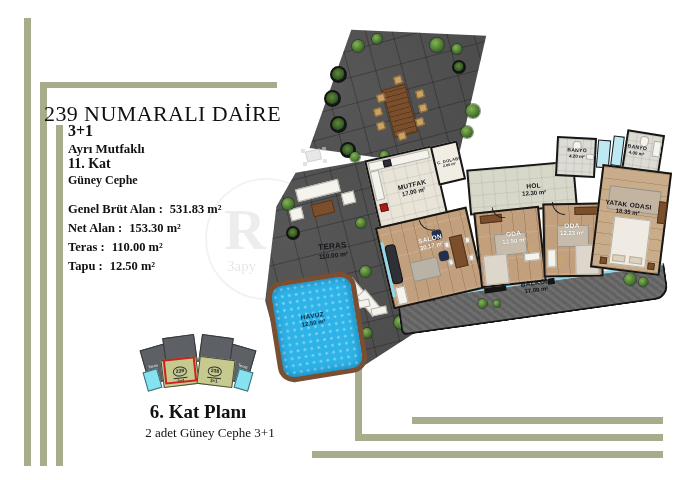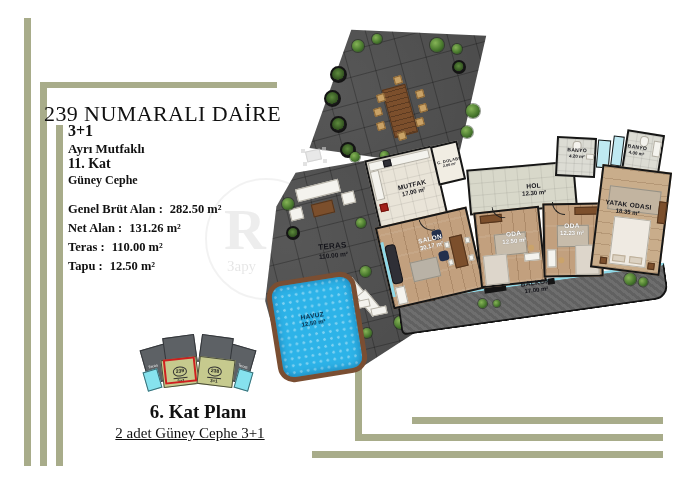--- a/index.html
+++ b/index.html
@@ -74,21 +74,21 @@
   .kp-band{background:#c6ca8e;border:1px solid #4a4d3a;}
   .kp-cyan{background:#86e2ee;border:1px solid #3a6d75;}
   .kp-red{border:2px solid #cf1f1f;background:transparent;z-index:5;}
   .kp-unit{position:absolute;text-align:center;font-family:"Liberation Sans",sans-serif;font-weight:bold;color:#1c1c1c;
      transform:translate(-50%,-50%) rotate(var(--r,0deg));z-index:4;}
   .kp-unit .num{display:inline-block;font-size:5px;border:1px solid #333;border-radius:50%;padding:0 2px;line-height:1.5;}
   .kp-unit .typ{display:block;font-size:4.5px;border-top:1px solid #333;margin-top:1px;}
   .kp-teras{position:absolute;font-size:4px;color:#e8e8e8;font-family:"Liberation Sans",sans-serif;
      transform:translate(-50%,-50%) rotate(var(--r,0deg));z-index:4;}
   .plan-title{position:absolute;left:116px;top:401px;width:164px;text-align:center;font-size:19px;font-weight:bold;}
-  .plan-sub{position:absolute;left:108px;top:425px;width:164px;text-align:center;font-size:15px;text-decoration:underline;}
+  .plan-sub{position:absolute;left:128px;top:425px;width:164px;text-align:center;font-size:13px;}
 </style>
 </head>
 <body>
 
 <div class="page">
 
   <div class="bar" style="left:24px;top:18px;width:7px;height:448px;"></div>
   <div class="bar" style="left:40px;top:82px;width:7px;height:384px;"></div>
   <div class="bar" style="left:40px;top:82px;width:237px;height:6px;"></div>
   <div class="bar" style="left:56px;top:125px;width:7px;height:341px;"></div>
@@ -101,22 +101,22 @@
   <div class="wm-letter">R</div>
   <div class="wm-text">Зару</div>
 
   <div class="title">239 NUMARALI DAİRE</div>
   <div class="itxt" style="top:122px;font-size:16px;">3+1</div>
   <div class="itxt" style="top:141px;font-size:13px;">Ayrı Mutfaklı</div>
   <div class="itxt" style="top:156px;font-size:14px;">11. Kat</div>
   <div class="itxt" style="top:173px;font-size:12px;">Güney Cephe</div>
 
   <div class="areas">
-    <div class="area-row"><span>Genel Brüt Alan :</span><span class="val">282.50 m²</span></div>
-    <div class="area-row"><span>Net Alan :</span><span class="val">131.26 m²</span></div>
+    <div class="area-row"><span>Genel Brüt Alan :</span><span class="val">531.83 m²</span></div>
+    <div class="area-row"><span>Net Alan :</span><span class="val">153.30 m²</span></div>
     <div class="area-row"><span>Teras :</span><span class="val">110.00 m²</span></div>
     <div class="area-row"><span>Tapu :</span><span class="val">12.50 m²</span></div>
   </div>
 
   <div class="clipzone" style="left:300px;top:24px;width:190px;height:146px;clip-path:polygon(27% 4%,98% 8%,82% 99%,5% 85%);">
     <div class="tex gridtex" style="transform:rotate(-15deg);"></div>
   </div>
 
   <div class="f fbr" style="left:388px;top:86px;width:24px;height:50px;transform:rotate(-15deg);background-image:repeating-linear-gradient(0deg,rgba(0,0,0,.25) 0 1px,transparent 1px 5px);"></div>
   <div class="f" style="left:377px;top:94px;width:8px;height:8px;background:#c9a266;border:1px solid #8a6433;transform:rotate(-15deg);"></div>

